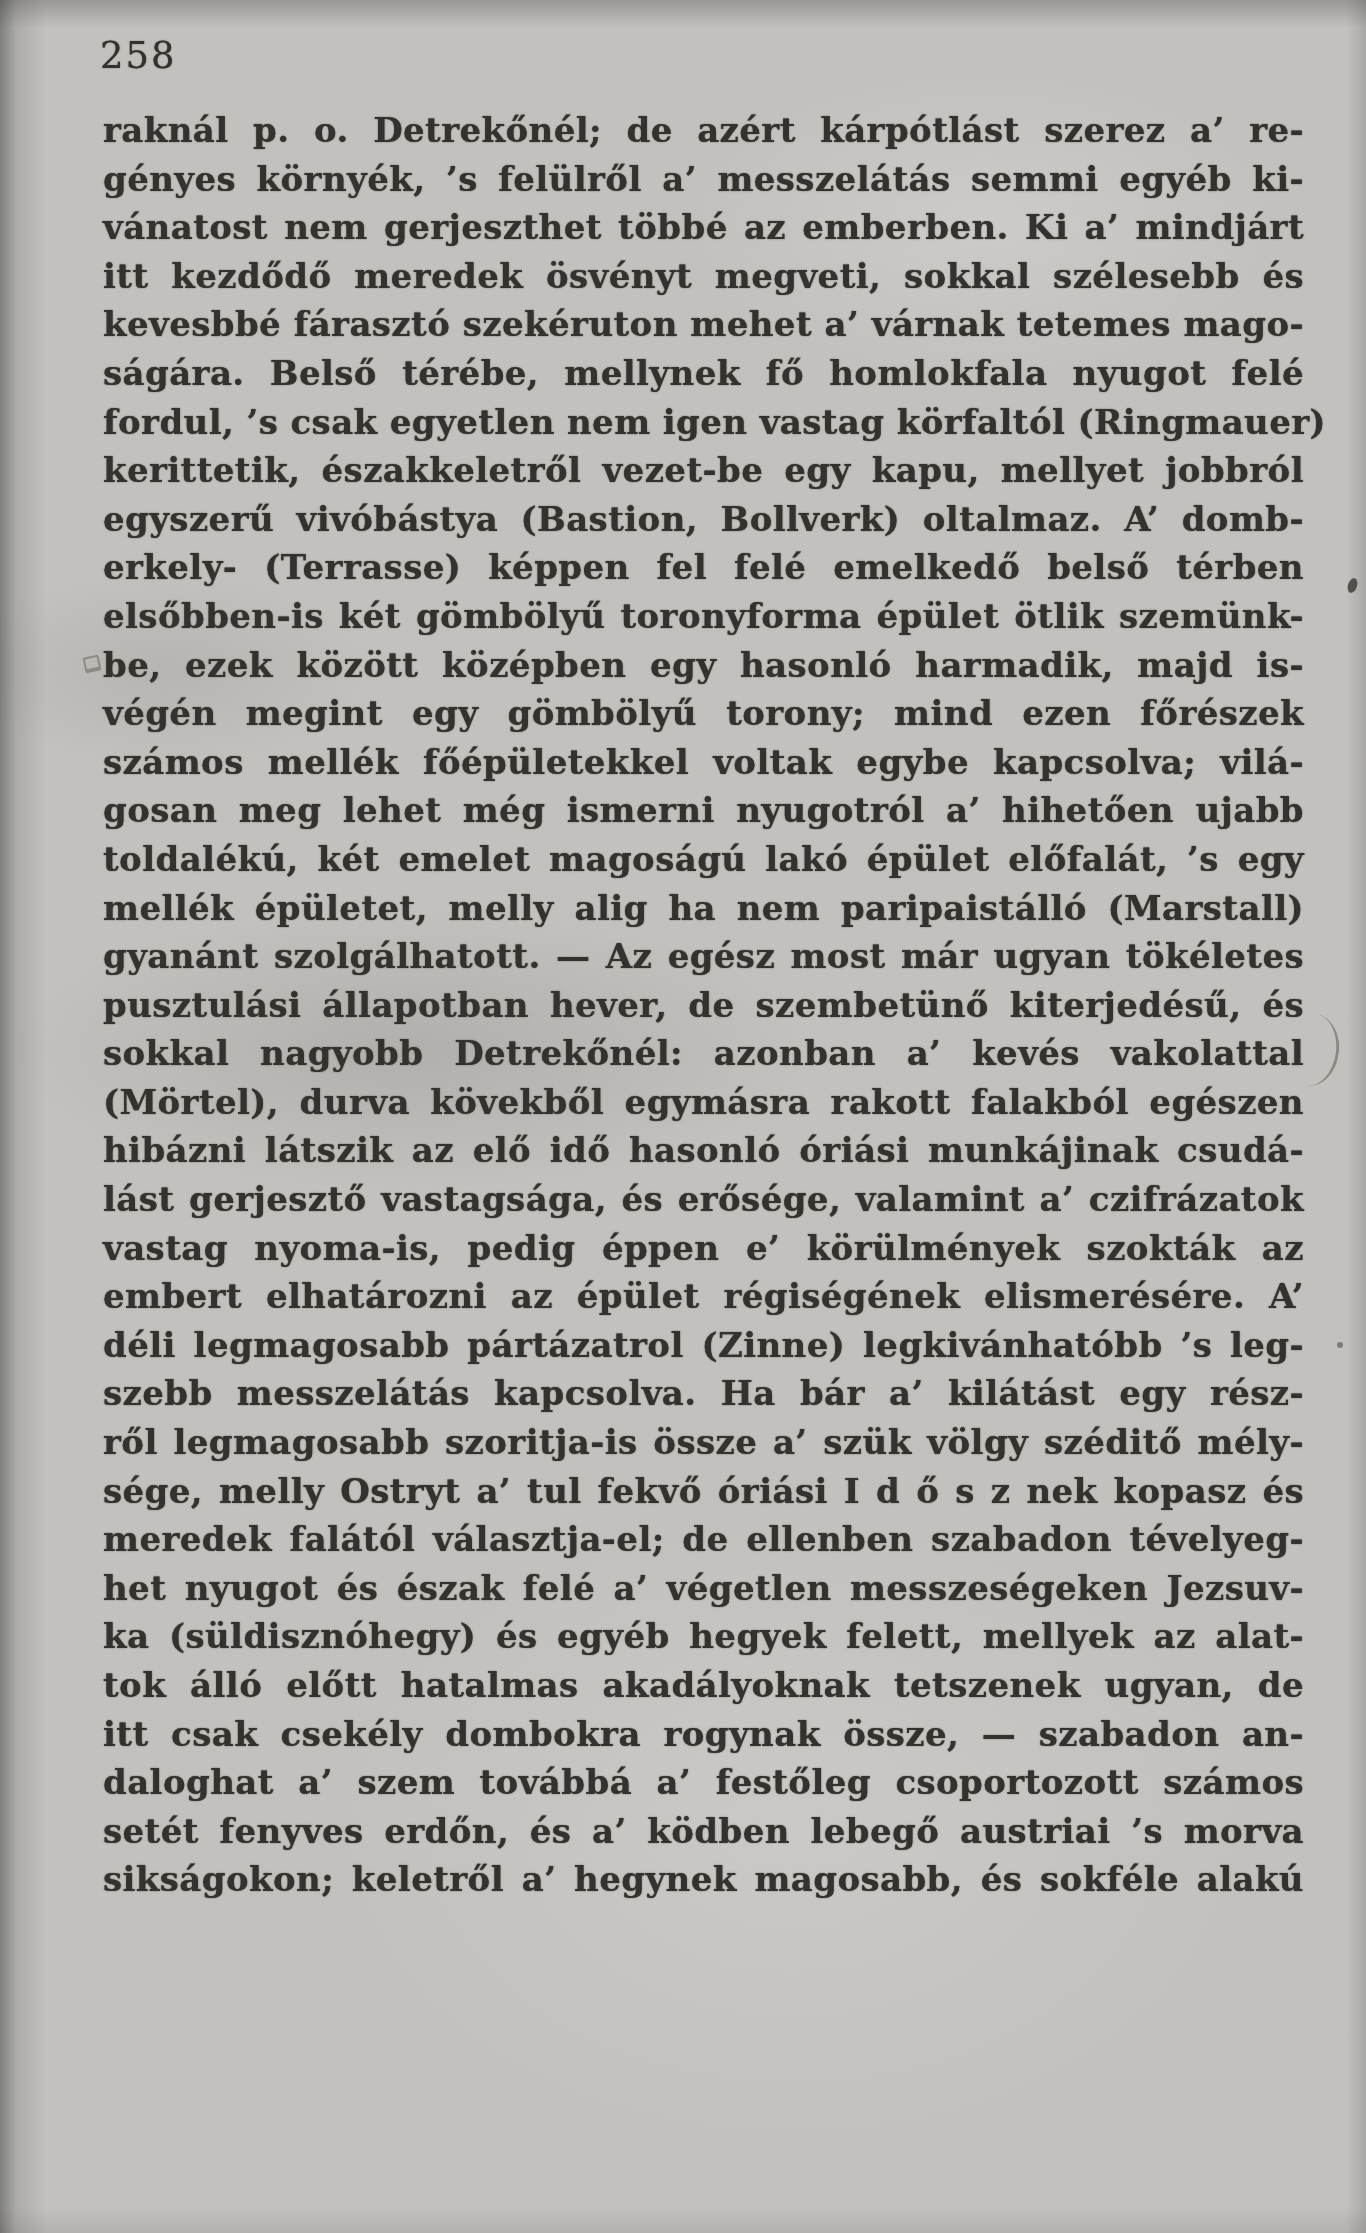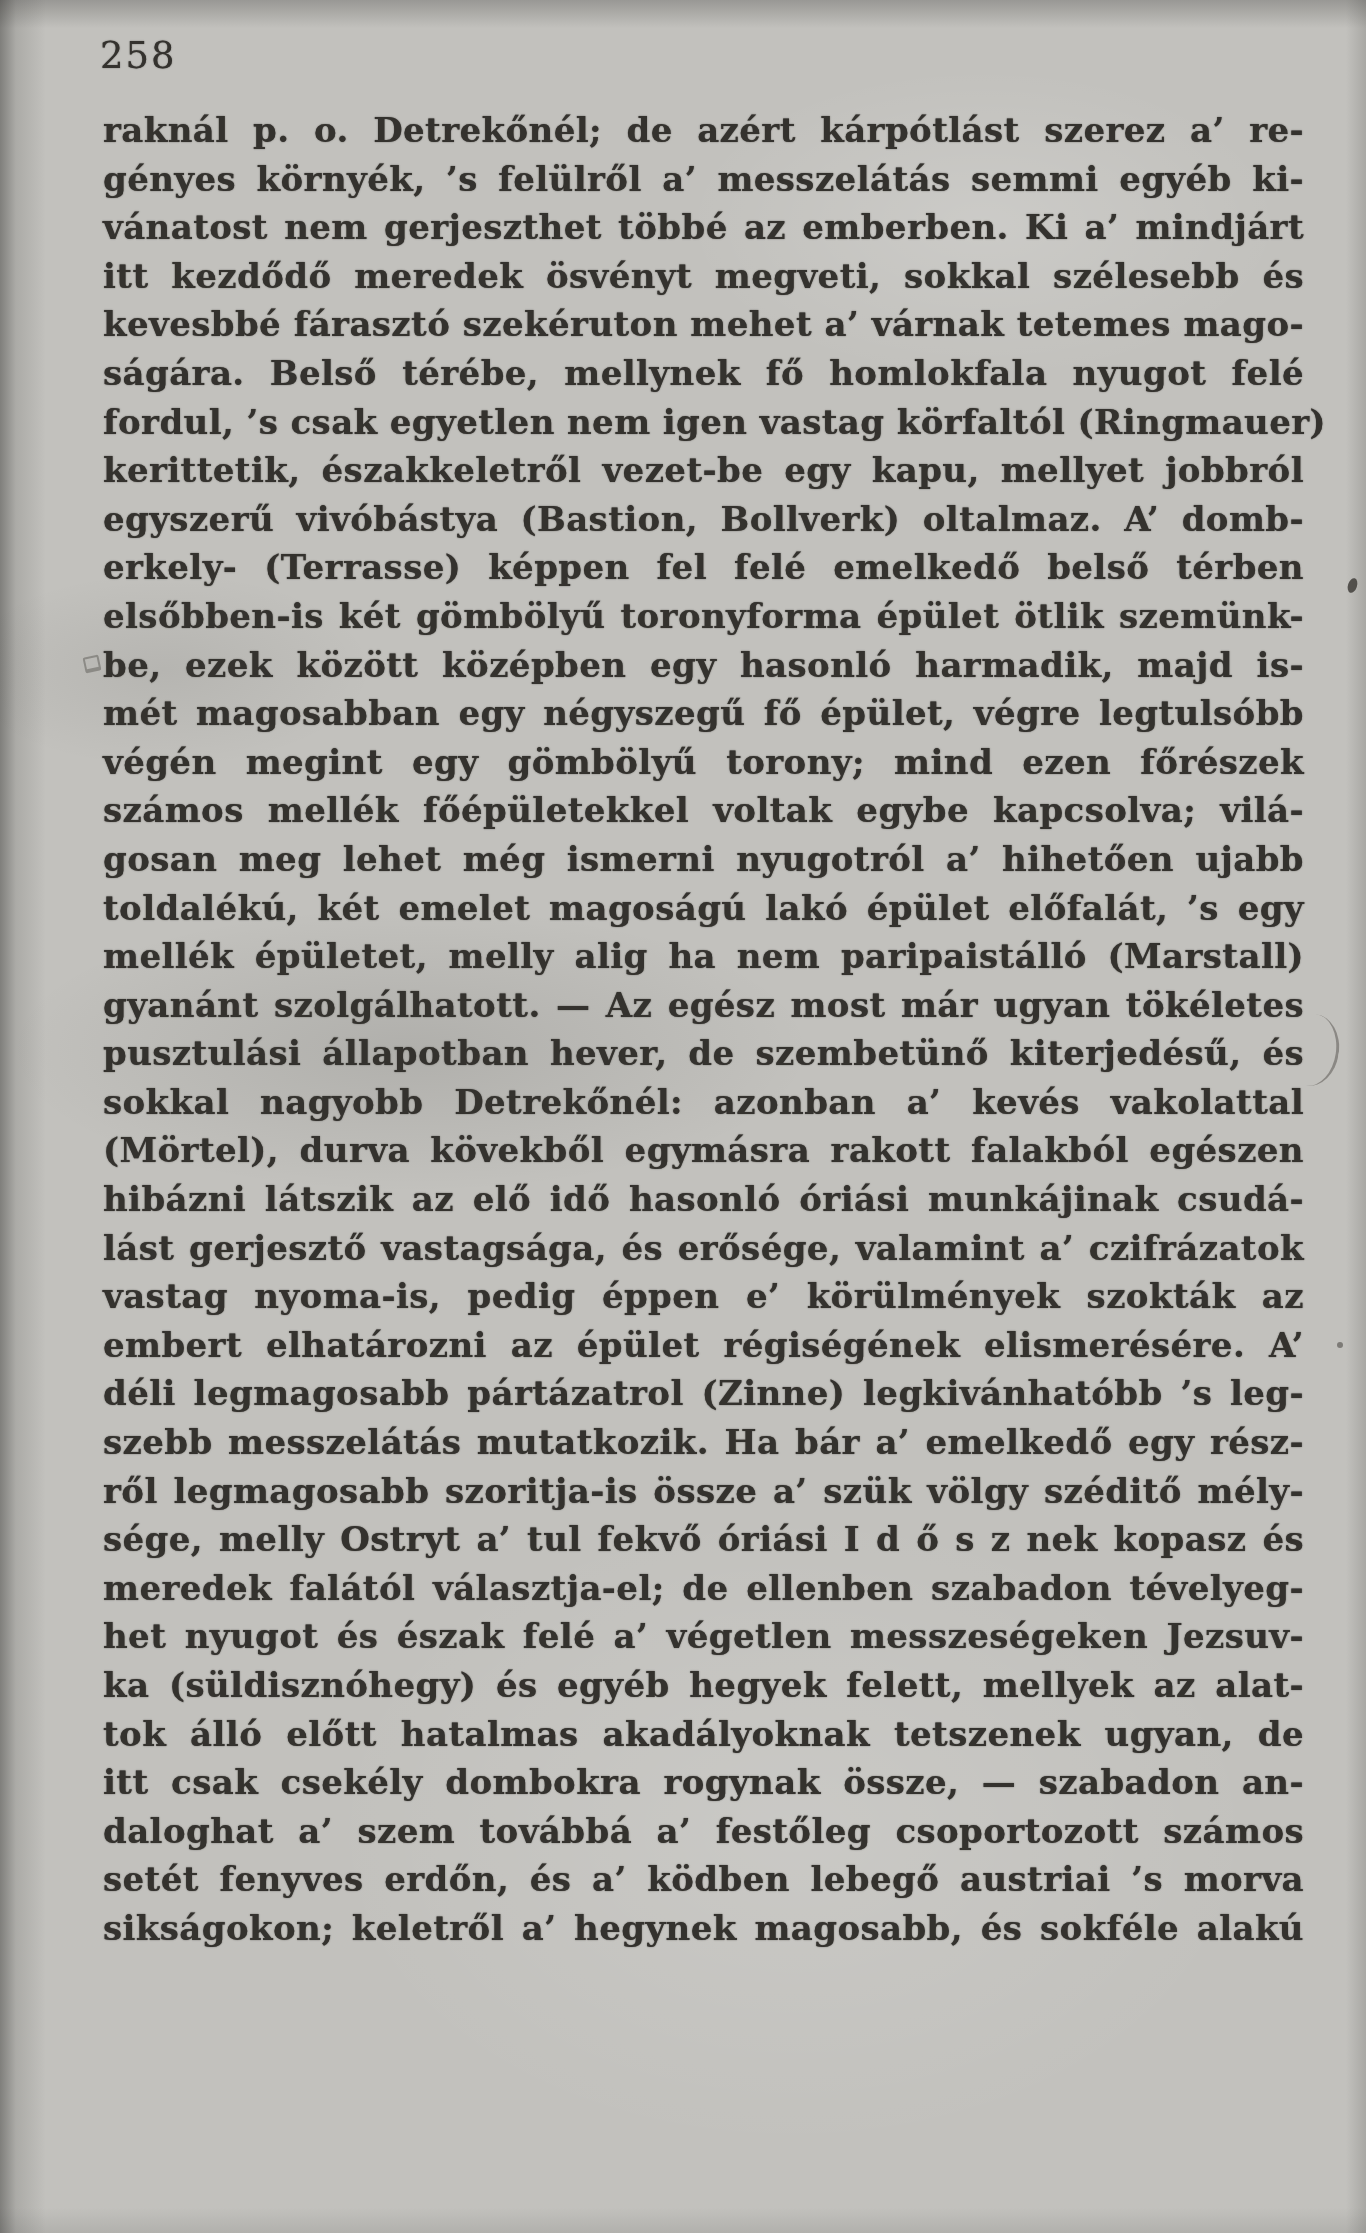--- a/index.html
+++ b/index.html
@@ -105,36 +105,35 @@
   <div class="line">vánatost nem gerjeszthet többé az emberben. Ki a’ mindjárt</div>
   <div class="line">itt kezdődő meredek ösvényt megveti, sokkal szélesebb és</div>
   <div class="line">kevesbbé fárasztó szekéruton mehet a’ várnak tetemes mago-</div>
   <div class="line">ságára. Belső térébe, mellynek fő homlokfala nyugot felé</div>
   <div class="line">fordul, ’s csak egyetlen nem igen vastag körfaltól (Ringmauer)</div>
   <div class="line">kerittetik, északkeletről vezet-be egy kapu, mellyet jobbról</div>
   <div class="line">egyszerű vivóbástya (Bastion, Bollverk) oltalmaz. A’ domb-</div>
   <div class="line">erkely- (Terrasse) képpen fel felé emelkedő belső térben</div>
   <div class="line">elsőbben-is két gömbölyű toronyforma épület ötlik szemünk-</div>
   <div class="line">be, ezek között középben egy hasonló harmadik, majd is-</div>
-  <div class="line">mét magosabban egy négyszegű fő épület, végre legtulsóbb</div>
   <div class="line">végén megint egy gömbölyű torony; mind ezen főrészek</div>
   <div class="line">számos mellék főépületekkel voltak egybe kapcsolva; vilá-</div>
   <div class="line">gosan meg lehet még ismerni nyugotról a’ hihetően ujabb</div>
   <div class="line">toldalékú, két emelet magoságú lakó épület előfalát, ’s egy</div>
   <div class="line">mellék épületet, melly alig ha nem paripaistálló (Marstall)</div>
   <div class="line">gyanánt szolgálhatott. — Az egész most már ugyan tökéletes</div>
   <div class="line">pusztulási állapotban hever, de szembetünő kiterjedésű, és</div>
   <div class="line">sokkal nagyobb Detrekőnél: azonban a’ kevés vakolattal</div>
   <div class="line">(Mörtel), durva kövekből egymásra rakott falakból egészen</div>
   <div class="line">hibázni látszik az elő idő hasonló óriási munkájinak csudá-</div>
   <div class="line">lást gerjesztő vastagsága, és erősége, valamint a’ czifrázatok</div>
   <div class="line">vastag nyoma-is, pedig éppen e’ körülmények szokták az</div>
   <div class="line">embert elhatározni az épület régiségének elismerésére. A’</div>
   <div class="line">déli legmagosabb pártázatrol (Zinne) legkivánhatóbb ’s leg-</div>
-  <div class="line">szebb messzelátás mutatkozik. Ha bár a’ emelkedő egy rész-</div>
+  <div class="line">szebb messzelátás kapcsolva. Ha bár a’ kilátást egy rész-</div>
   <div class="line">ről legmagosabb szoritja-is össze a’ szük völgy széditő mély-</div>
   <div class="line">sége, melly Ostryt a’ tul fekvő óriási I d ő s z nek kopasz és</div>
   <div class="line">meredek falától választja-el; de ellenben szabadon tévelyeg-</div>
   <div class="line">het nyugot és észak felé a’ végetlen messzeségeken Jezsuv-</div>
   <div class="line">ka (süldisznóhegy) és egyéb hegyek felett, mellyek az alat-</div>
   <div class="line">tok álló előtt hatalmas akadályoknak tetszenek ugyan, de</div>
   <div class="line">itt csak csekély dombokra rogynak össze, — szabadon an-</div>
   <div class="line">daloghat a’ szem továbbá a’ festőleg csoportozott számos</div>
   <div class="line">setét fenyves erdőn, és a’ ködben lebegő austriai ’s morva</div>
   <div class="line">sikságokon; keletről a’ hegynek magosabb, és sokféle alakú</div>

